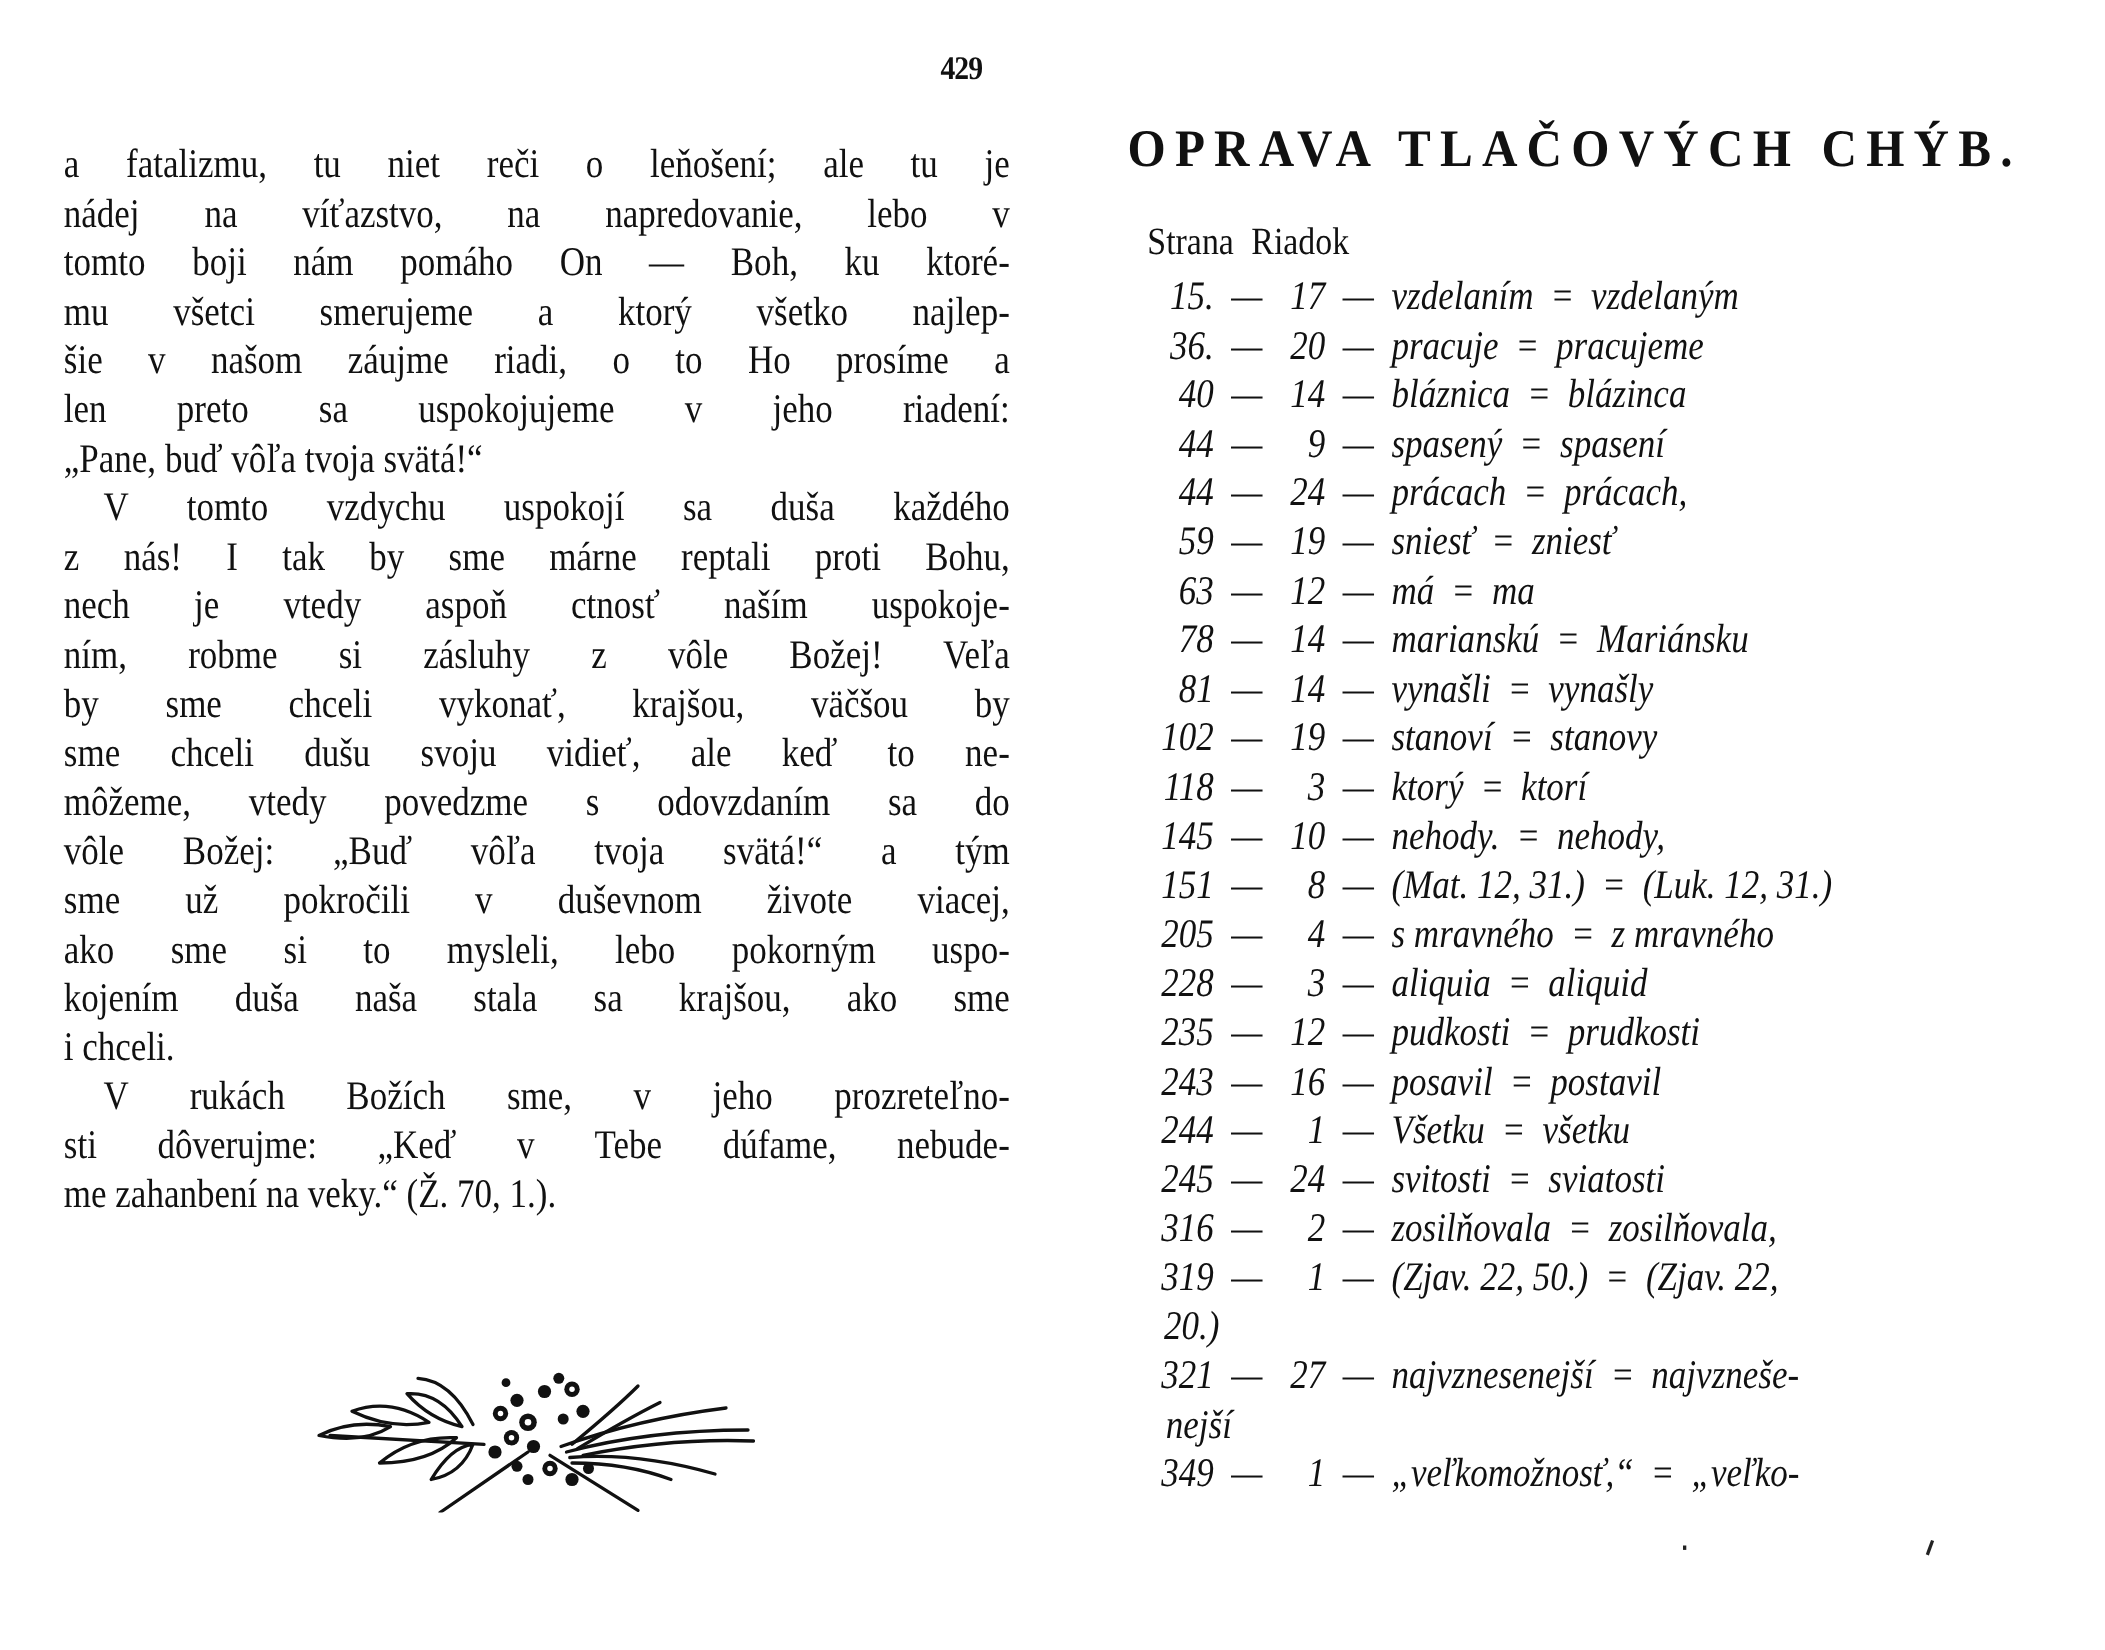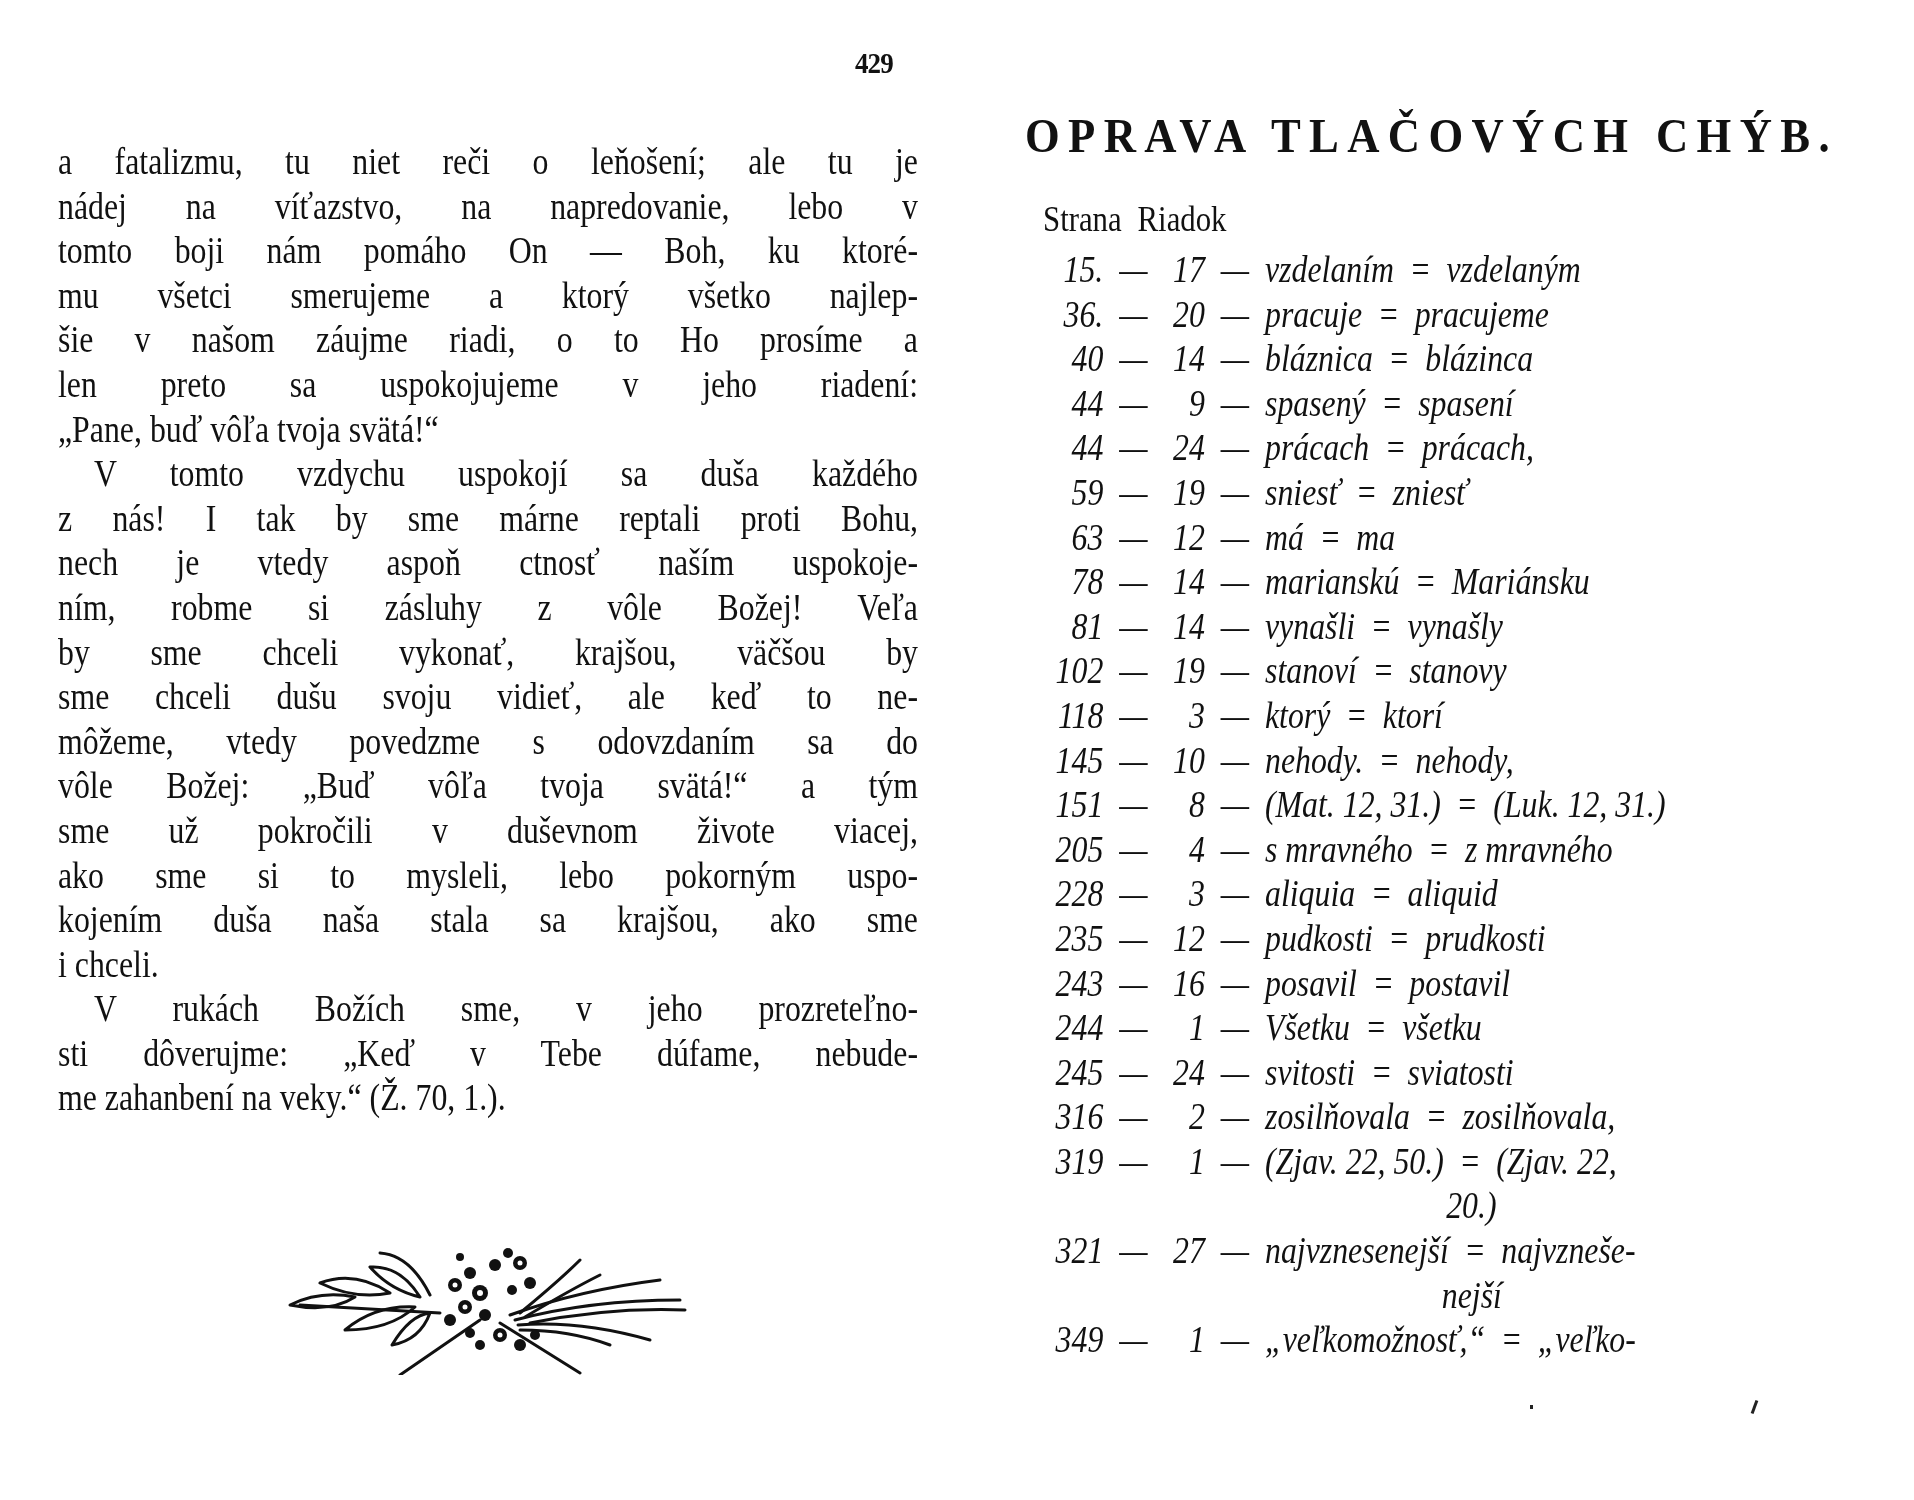--- a/index.html
+++ b/index.html
@@ -7,21 +7,21 @@
       width: 1914px; height: 1500px; position: relative; overflow: hidden;
       font-family: "Liberation Serif", "DejaVu Serif", serif;
       color: #111111;
     }
     .page-number {
       position: absolute; left: 855px; top: 46px;
       font-size: 30px; font-weight: bold; letter-spacing: -1px;
       transform: scaleX(0.9); transform-origin: left top;
     }
     .left-page {
-      position: absolute; left: 58px; top: 140px; width: 860px;
+      position: absolute; left: 58px; top: 128px; width: 860px;
     }
     .left-page .line {
       display: block; height: 44.6px; line-height: 44.6px;
       font-size: 37px; white-space: nowrap;
       text-align: justify; text-align-last: justify;
       transform: scaleX(0.86); transform-origin: left center; width: 1000px;
     }
     .left-page .line.last { text-align-last: left; }
     .left-page .line.indent { padding-left: 42px; box-sizing: border-box; }
     .ornament {
@@ -50,21 +50,21 @@
       transform: scaleX(0.86); transform-origin: left center;
       display: flex; align-items: baseline;
     }
     .row .page { display: inline-block; width: 62px; text-align: right; }
     .row .dash { display: inline-block; width: 70px; text-align: center; }
     .row .line-no { display: inline-block; width: 48px; text-align: right; }
     .row .wrong { margin-right: 18px; }
     .row .eq { margin-right: 18px; }
     .cont {
       height: 44.6px; line-height: 44.6px; font-size: 37px;
-      text-align: center; padding-right: 6px; white-space: nowrap;
+      text-align: left; padding-right: 6px; white-space: nowrap;
     }
     .cont span { display: inline-block; transform: scaleX(0.86); transform-origin: right center; }
     .speck { position: absolute; background: #222; }
   </style>
 </head>
 <body>
 
 <div class="page-number">429</div>
 
 <div class="left-page" id="left-page">

